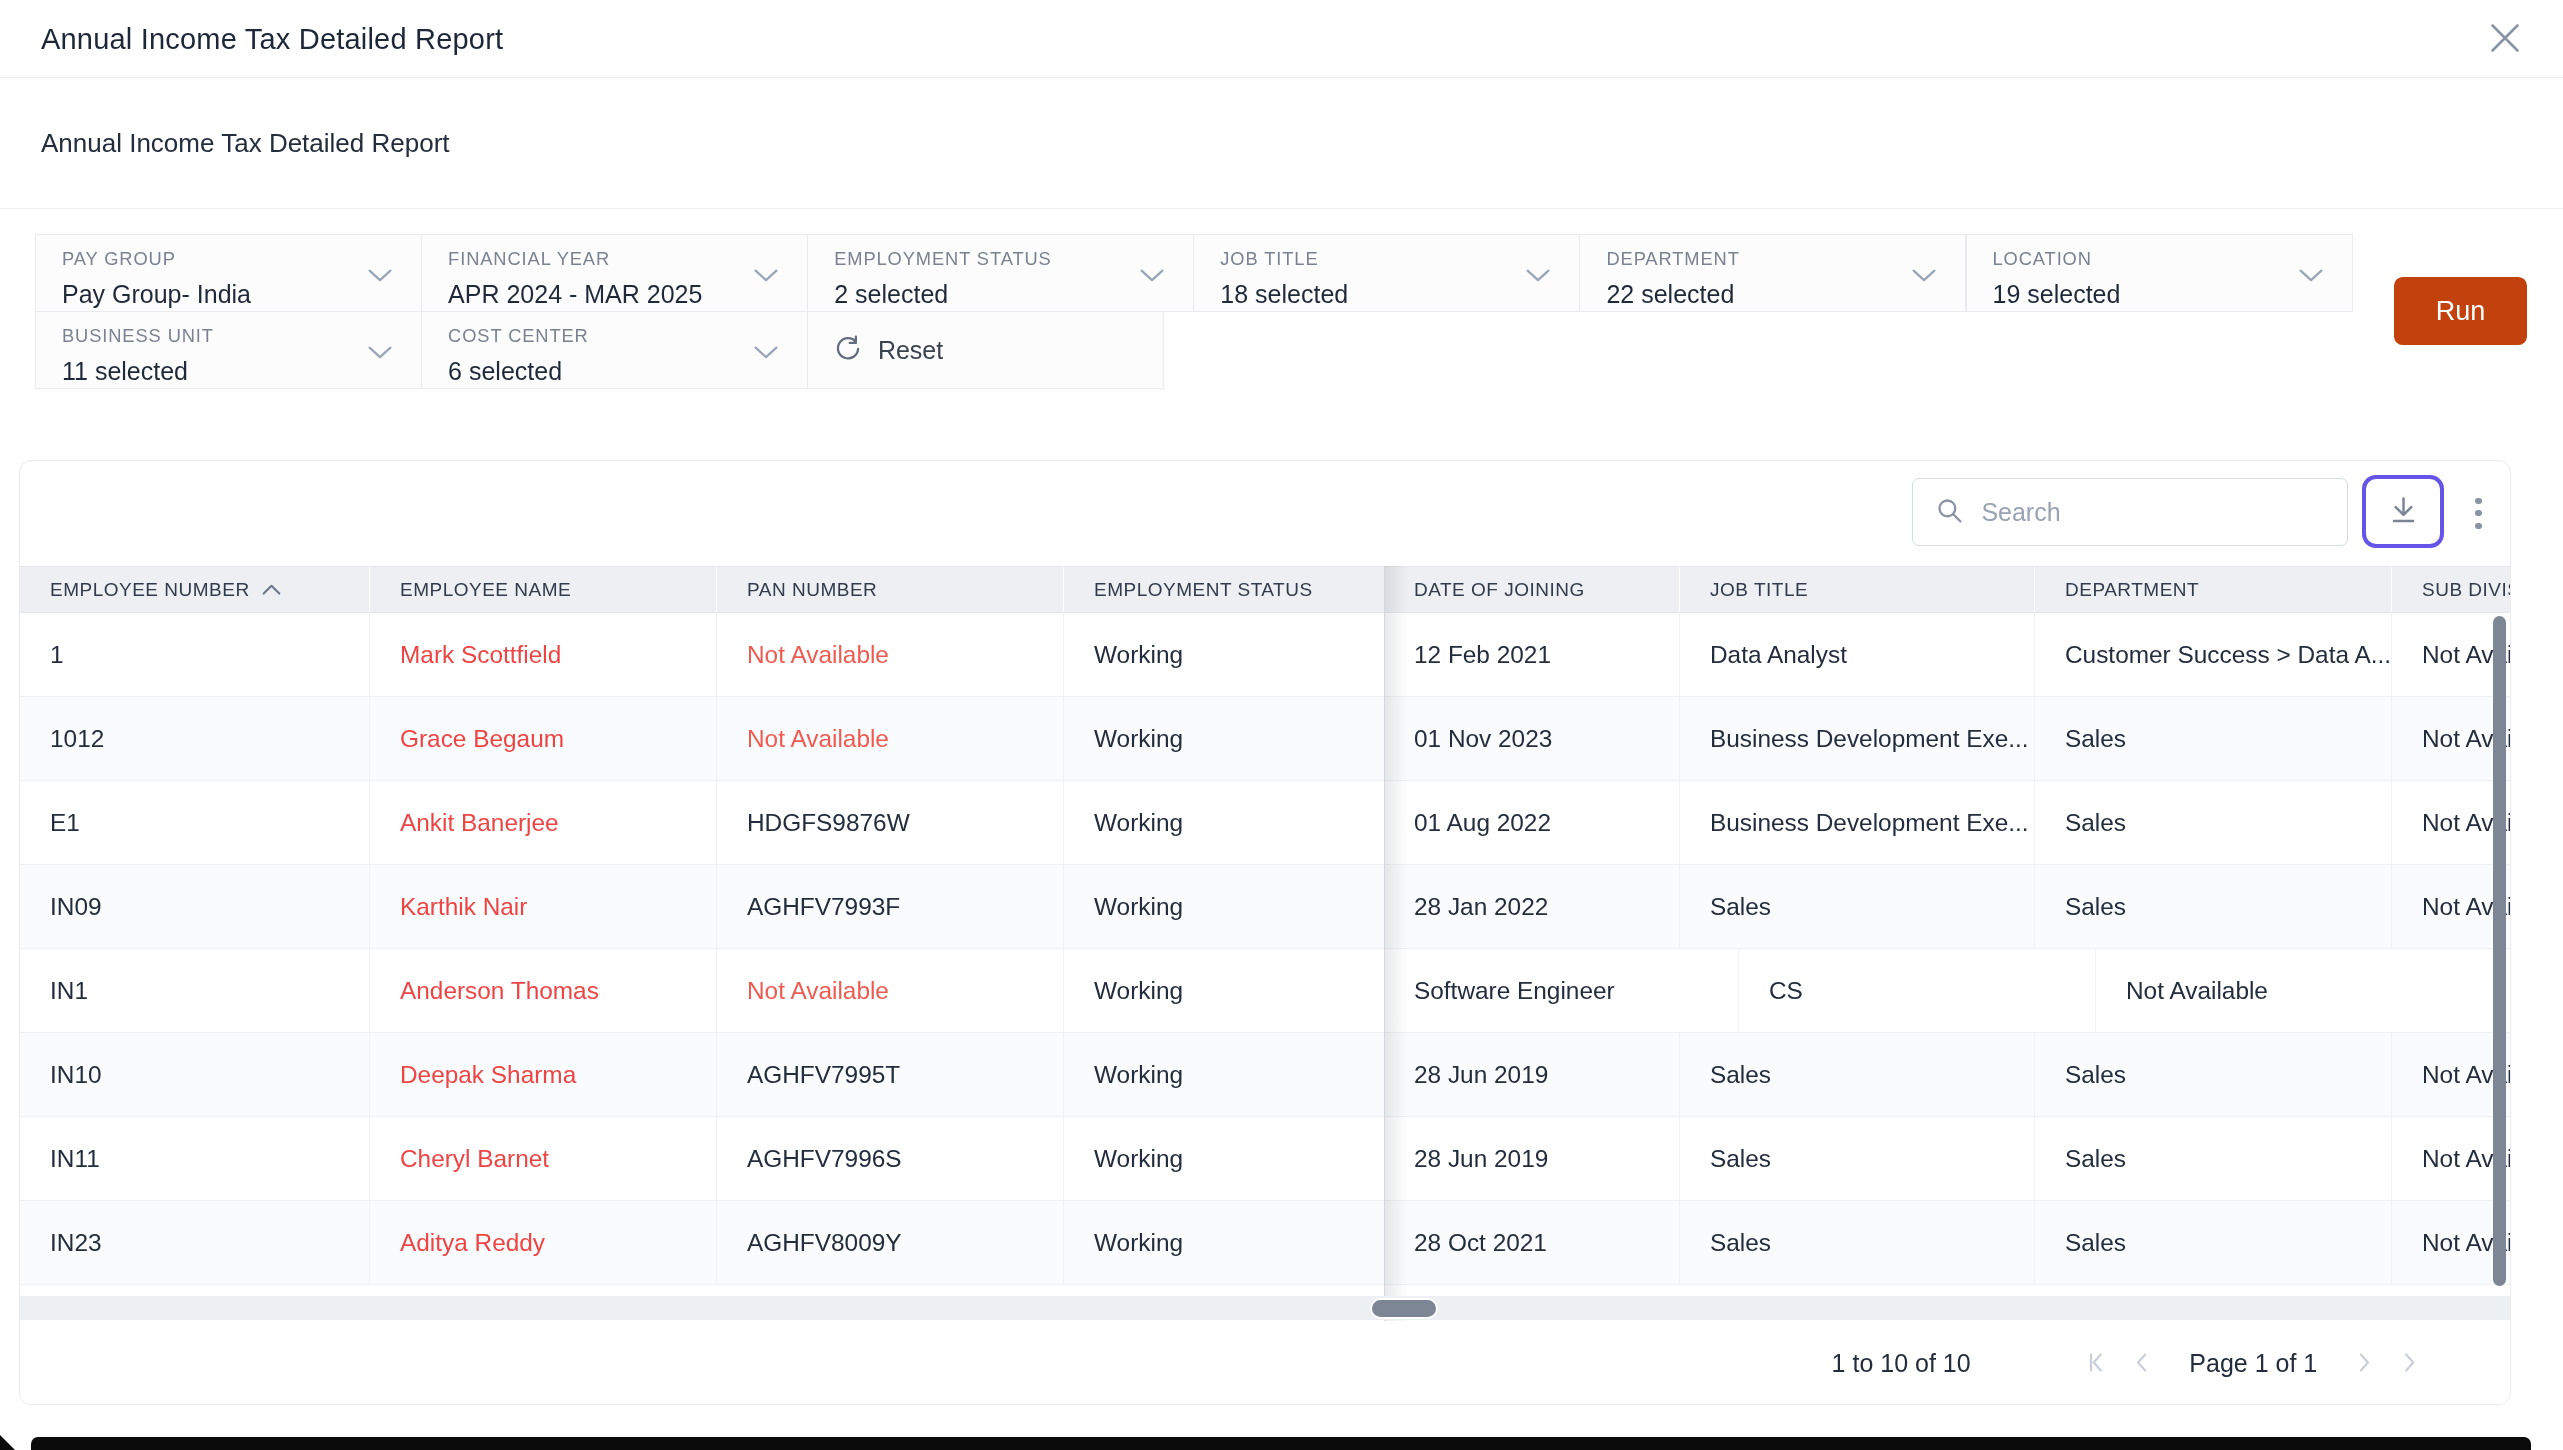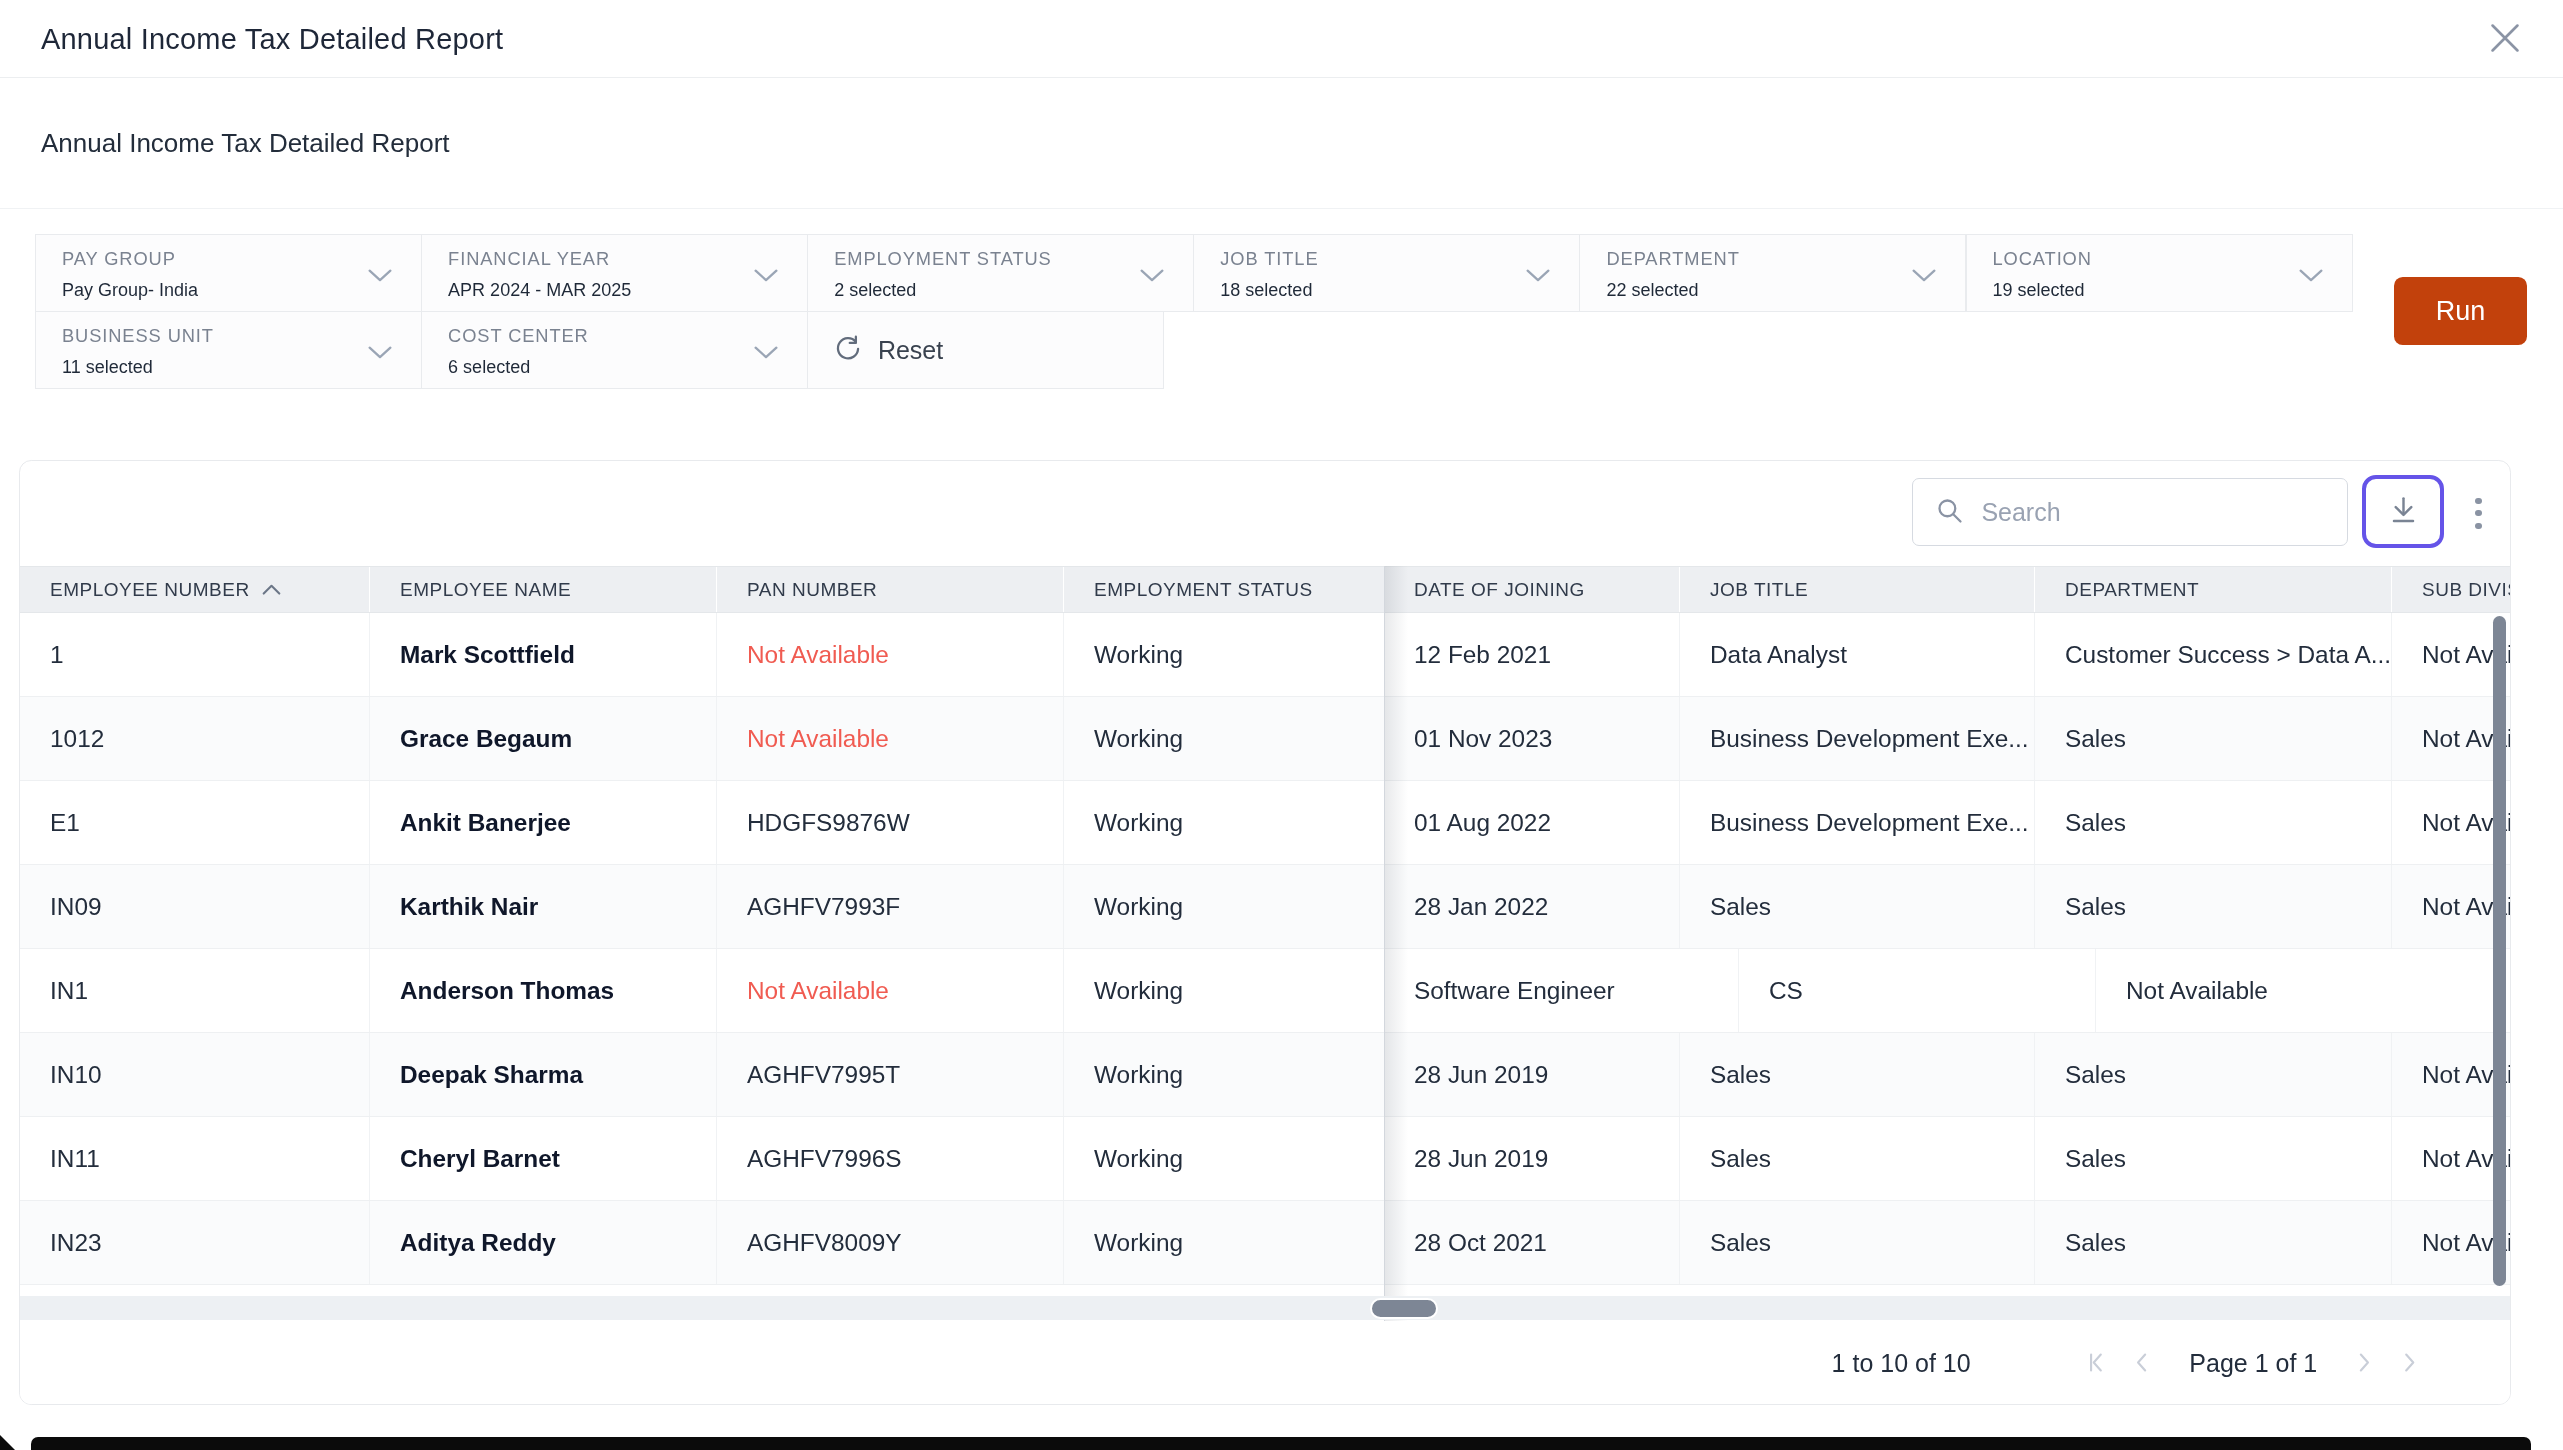--- a/index.html
+++ b/index.html
@@ -22,21 +22,21 @@
 
   
   .filters { position:absolute; left:35px; top:234px; }
   .filter-row { display:flex; }
   .filter-cell { position:relative; width:387px; height:78px; background:#fcfcfd;
     border:0.9px solid #e9ebee; margin-left:-0.9px; padding:13px 26px 0 26px; cursor:pointer; }
   .filter-row:first-child .filter-cell:first-child { margin-left:0; }
   .filter-row + .filter-row .filter-cell { margin-top:-0.9px; }
   .filter-row + .filter-row .filter-cell:first-child { margin-left:0; }
   .filter-label { font-size:18.3px; letter-spacing:0.9px; color:#7a8290; white-space:nowrap; }
-  .filter-value { margin-top:9.6px; font-size:18px; color:#1f2938; white-space:nowrap; }
+  .filter-value { margin-top:9.6px; font-size:25px; color:#1f2938; white-space:nowrap; }
   .chev { position:absolute; right:28px; top:33px; }
   .reset-cell { width:357px; display:flex; align-items:center; gap:15.7px; padding-top:0; }
   .reset-label { font-size:25px; color:#39424f; }
 
   .run-button { position:absolute; left:2394px; top:277px; width:133px; height:68px;
     background:#c2410c; border:none; border-radius:8.7px; color:#fff; font-size:27px;
     font-family:inherit; cursor:pointer; }
 
   
   .card { position:absolute; left:19px; top:460px; width:2492px; height:945px;
@@ -66,21 +66,21 @@
   .th:last-child, .th.c4 { border-right:none; }
   .th svg { margin-left:12.2px; flex:none; }
 
   .tbody { position:absolute; left:0; top:152px; width:100%; }
   .tr { display:flex; height:84px; border-bottom:1.7px solid #eef0f2; background:#fff; }
   .tr.even { background:#fafbfc; }
   .td { display:flex; align-items:center; padding-left:30px; font-size:24.4px;
     color:#232d3c; white-space:nowrap; overflow:hidden;
     border-right:1.7px solid #f0f2f4; }
   .td:last-child, .td.c4 { border-right:none; }
-  .td .link { color:#0f172a; cursor:pointer;font-weight:bold; }
+  .td .link { color:#ef4444; cursor:pointer; }
   .td.missing { color:#F05B51; }
 
   .c1{width:350px;flex:none} .c2{width:347px;flex:none} .c3{width:347px;flex:none}
   .c4{width:320px;flex:none} .c5{width:296px;flex:none} .c6{width:355px;flex:none}
   .c7{width:357px;flex:none} .c8{flex:1;min-width:0}
 
   .frozen-shadow { position:absolute; left:1364px; top:105px; width:24.4px; height:755px;
     pointer-events:none; border-left:1.7px solid #d3d7dd;
     background:linear-gradient(to right, rgba(35,45,60,.10), rgba(35,45,60,0)); }
 

